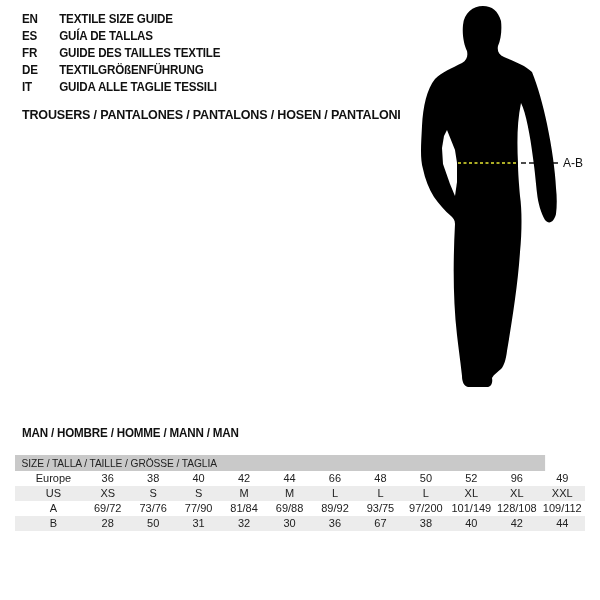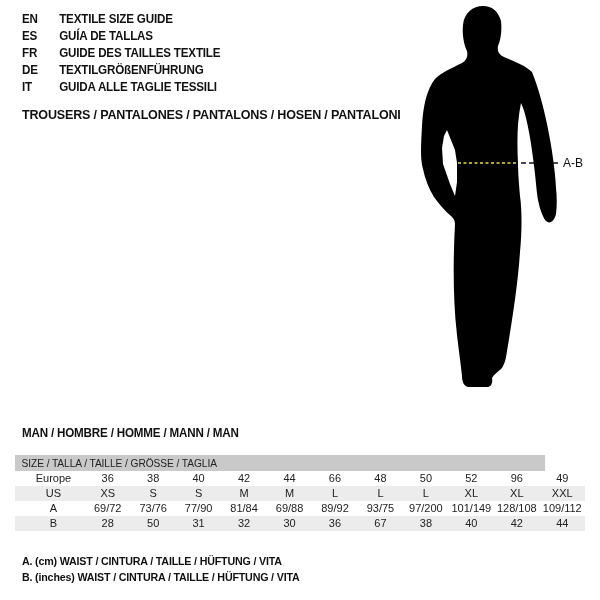--- a/index.html
+++ b/index.html
@@ -230,18 +230,14 @@
           <span class="tcell">36</span>
           <span class="tcell">67</span>
           <span class="tcell">38</span>
           <span class="tcell">40</span>
           <span class="tcell">42</span>
           <span class="tcell">44</span>
         </div>
       </div>
   </div>
 
-  <div class="notes">
-    <div class="cond">A. (cm) WAIST / CINTURA / TAILLE / HÜFTUNG / VITA</div>
-    <div class="cond">B. (inches) WAIST / CINTURA / TAILLE / HÜFTUNG / VITA</div>
-  </div>
 
 </div>
 
 </body></html>

